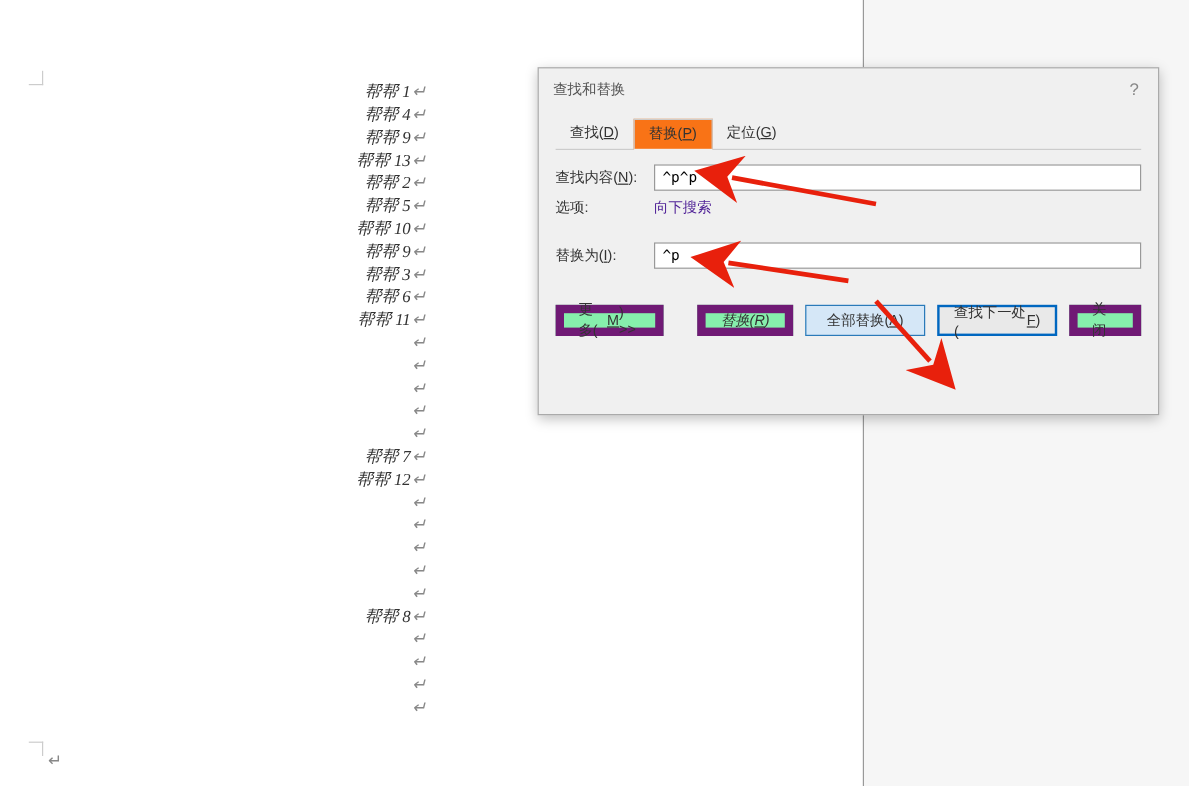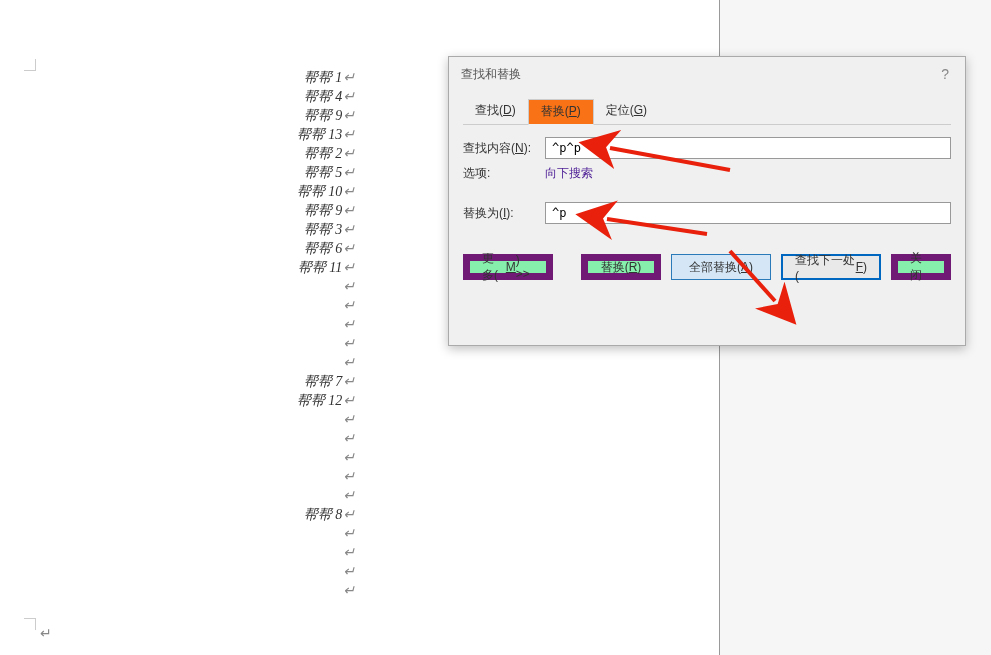--- a/index.html
+++ b/index.html
@@ -167,21 +167,21 @@
       font-size: 12px;
       color: #333;
       cursor: pointer;
       display: flex;
       align-items: center;
       justify-content: center;
       padding: 0 12px;
     }
     .btn u { text-decoration: underline; }
     .btn-more { width: 90px; margin-right: auto; }
-    .btn-replace { width: 80px; }
+    .btn-replace { width: 80px; font-style: italic; }
     .btn-replaceall {
       width: 100px;
       background: #d5e7f7;
       border: 1px solid #2a7ab9;
     }
     .btn-findnext {
       width: 100px;
       border: 2px solid #0067c0;
       background: #e9e9e9;
     }

